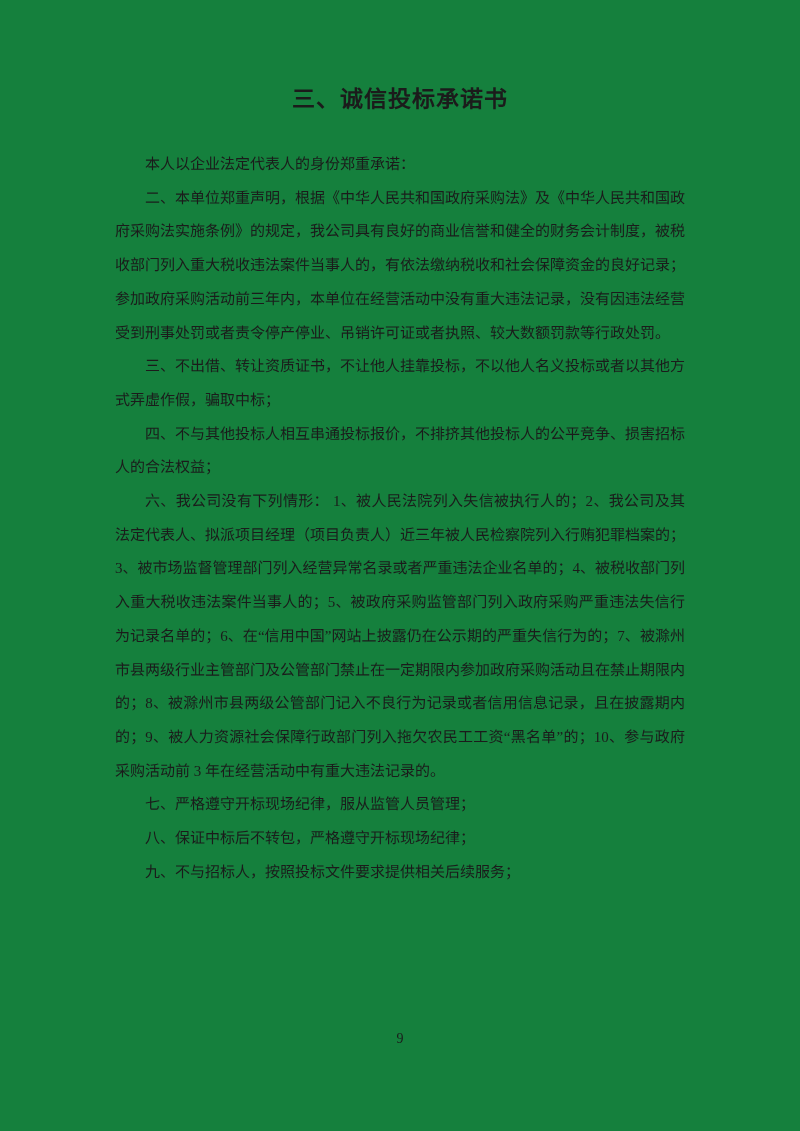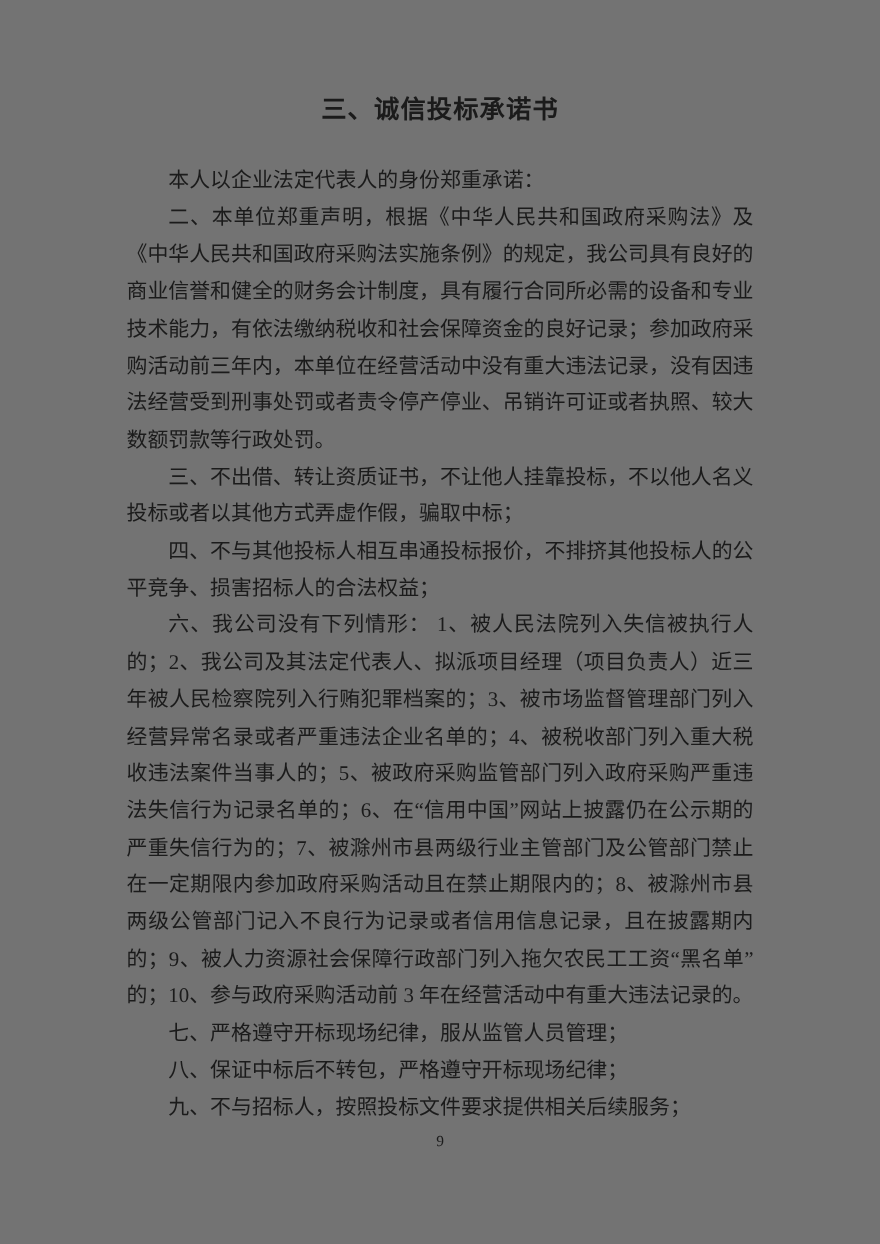--- a/index.html
+++ b/index.html
@@ -4,21 +4,21 @@
 <style>
   html, body {
     margin: 0;
     padding: 0;
     background: #ffffff;
   }
   .page {
     position: relative;
     width: 800px;
     height: 1131px;
-    background: #737373;
+    background: #15803d;
     color: #1b1b1b;
     font-family: "Liberation Serif", "DejaVu Serif", serif;
     overflow: hidden;
     margin: 0 auto;
   }
   .doc-title {
     position: absolute;
     top: 80px;
     left: 0;
     width: 100%;
@@ -26,21 +26,21 @@
     font-size: 23px;
     font-weight: 700;
     letter-spacing: 1px;
     margin: 0;
   }
   .content {
     position: absolute;
     top: 148px;
     left: 115px;
     width: 570px;
-    font-size: 19px;
+    font-size: 15px;
     line-height: 33.7px;
     text-align: justify;
   }
   .content p {
     margin: 0;
     padding: 0;
     text-indent: 2em;
   }
   .blank-underline {
     display: inline-block;
@@ -64,21 +64,21 @@
 
 <div class="page">
 
   <h1 class="doc-title">三、诚信投标承诺书</h1>
 
   <div class="content">
 
     <p>本人以企业法定代表人的身份郑重承诺：</p>
 
 
-    <p>二、本单位郑重声明，根据《中华人民共和国政府采购法》及《中华人民共和国政府采购法实施条例》的规定，我公司具有良好的商业信誉和健全的财务会计制度，具有履行合同所必需的设备和专业技术能力，有依法缴纳税收和社会保障资金的良好记录；参加政府采购活动前三年内，本单位在经营活动中没有重大违法记录，没有因违法经营受到刑事处罚或者责令停产停业、吊销许可证或者执照、较大数额罚款等行政处罚。</p>
+    <p>二、本单位郑重声明，根据《中华人民共和国政府采购法》及《中华人民共和国政府采购法实施条例》的规定，我公司具有良好的商业信誉和健全的财务会计制度，被税收部门列入重大税收违法案件当事人的，有依法缴纳税收和社会保障资金的良好记录；参加政府采购活动前三年内，本单位在经营活动中没有重大违法记录，没有因违法经营受到刑事处罚或者责令停产停业、吊销许可证或者执照、较大数额罚款等行政处罚。</p>
 
     <p>三、不出借、转让资质证书，不让他人挂靠投标，不以他人名义投标或者以其他方式弄虚作假，骗取中标；</p>
 
     <p>四、不与其他投标人相互串通投标报价，不排挤其他投标人的公平竞争、损害招标人的合法权益；</p>
 
 
     <p>六、我公司没有下列情形： 1、被人民法院列入失信被执行人的；2、我公司及其法定代表人、拟派项目经理（项目负责人）近三年被人民检察院列入行贿犯罪档案的；3、被市场监督管理部门列入经营异常名录或者严重违法企业名单的；4、被税收部门列入重大税收违法案件当事人的；5、被政府采购监管部门列入政府采购严重违法失信行为记录名单的；6、在“信用中国”网站上披露仍在公示期的严重失信行为的；7、被滁州市县两级行业主管部门及公管部门禁止在一定期限内参加政府采购活动且在禁止期限内的；8、被滁州市县两级公管部门记入不良行为记录或者信用信息记录，且在披露期内的；9、被人力资源社会保障行政部门列入拖欠农民工工资“黑名单”的；10、参与政府采购活动前 3 年在经营活动中有重大违法记录的。</p>
 
     <p>七、严格遵守开标现场纪律，服从监管人员管理；</p>
 

